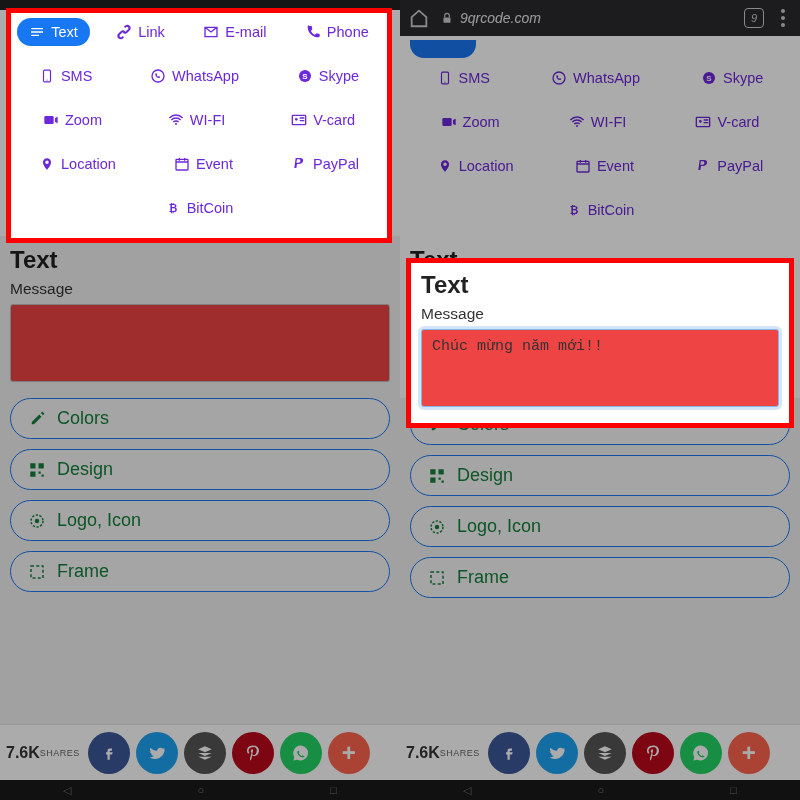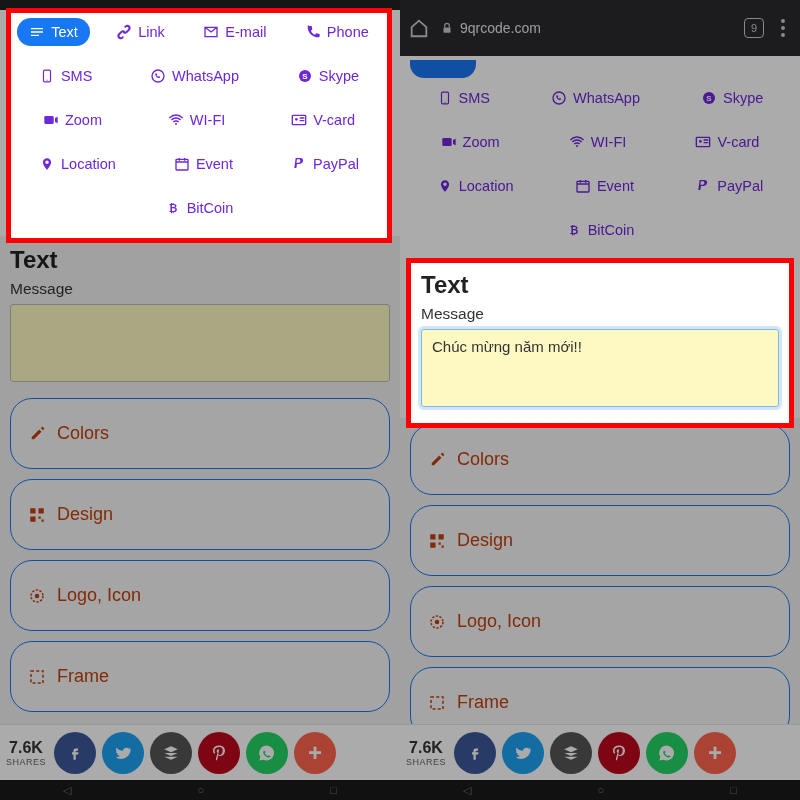--- a/index.html
+++ b/index.html
@@ -2,43 +2,43 @@
 <html><head>
 <meta charset="utf-8">
 <style>
   * { box-sizing: border-box; margin: 0; padding: 0; font-family: Arial, Helvetica, sans-serif; }
   body { width: 800px; height: 800px; overflow: hidden; background: #fff; }
   .split { display: flex; width: 800px; height: 800px; }
   .pane { width: 400px; height: 800px; position: relative; background: #f1f1f1; }
   .dim { position:absolute; inset:0; background: rgba(0,0,0,0.33); pointer-events:none; z-index: 20; }
   .redbox { position: absolute; border: 5px solid #f00; z-index: 25; pointer-events:none; }
   .statusbar { height: 10px; background: #222; }
-  .addrbar { height: 56px; background: #2a2a2e; display:flex; align-items:center; padding: 16px 8px; color:#ccc; gap:10px; }
+  .addrbar { height: 36px; background: #2a2a2e; display:flex; align-items:center; padding: 16px 8px; color:#ccc; gap:10px;font-style:italic; }
   .addrbar .home { width:22px; height:22px; }
   .addrbar .url { flex:1; display:flex; align-items:center; gap:6px; font-size:14px; color:#e6e6e6; }
   .addrbar .tabcount { width:20px; height:20px; border:1.5px solid #ccc; border-radius:4px; display:flex; align-items:center; justify-content:center; font-size:11px; color:#ccc; }
   .addrbar .menu { width:18px; display:flex; flex-direction:column; gap:3px; align-items:center; }
   .addrbar .menu span { width:4px; height:4px; background:#ccc; border-radius:50%; }
   .content { position:relative; }
   .typegrid { background:#fff; padding: 10px 6px 6px 6px; }
   .typegrid .row { display:flex; justify-content:space-around; margin-bottom:16px; }
   .typegrid .row:last-child { margin-bottom:6px; }
   .chip { color:#6d28d9; font-size:14.5px; display:flex; align-items:center; gap:6px; padding:6px 12px; border-radius:18px; }
   .chip.active { background:#1877f2; color:#fff; }
   .chip .ic { width:16px; height:16px; display:inline-flex; align-items:center; justify-content:center; }
   .section { padding: 10px 10px 6px 10px; }
   .section h2 { font-size:24px; font-weight:bold; color:#222; margin-bottom:6px; }
   .section .lbl { font-size:15.5px; color:#333; margin-bottom:6px; }
-  .msgbox { width:100%; height:78px; border:1px solid #bcbcbc; border-radius:3px; background:#fef9c3; padding:8px 10px; font-size:15px; color:#333; resize:none; }
+  .msgbox { width:100%; height:78px; border:1px solid #bcbcbc; border-radius:3px; background:#ef4444; padding:8px 10px; font-size:15px; color:#333; resize:none;font-family:Liberation Mono, monospace; }
   .msgbox.focus { border:1px solid #7db7ec; box-shadow:0 0 0 3px rgba(125,183,236,0.35); }
   .opt-list { padding: 6px 10px 0 10px; }
-  .opt { border:1.5px solid #1877f2; border-radius:22px; padding:24px 16px; margin-bottom:10px; color:#c2410c; font-size:18px; display:flex; align-items:center; gap:10px; background:#f7f7f7; }
+  .opt { border:1.5px solid #1877f2; border-radius:22px; padding:9px 16px; margin-bottom:10px; color:#15803d; font-size:18px; display:flex; align-items:center; gap:10px; background:#f7f7f7; }
   .opt .ic { width:20px; height:20px; display:inline-flex; align-items:center; justify-content:center; }
   .sharebar { position:absolute; bottom:20px; left:0; right:0; height:56px; background:#fff; display:flex; align-items:center; padding:0 6px; gap:6px; border-top:1px solid #e4e4e4; z-index:10; }
-  .sharebar .count { display:flex; flex-direction:column; align-items:center; justify-content:center; margin-right:2px; }
+  .sharebar .count { display:flex; flex-direction:row; align-items:center; justify-content:center; margin-right:2px; }
   .sharebar .count .n { font-size:16px; font-weight:bold; color:#333; }
   .sharebar .count .s { font-size:9px; letter-spacing:0.5px; color:#666; }
   .sbtn { width:42px; height:42px; border-radius:50%; display:flex; align-items:center; justify-content:center; color:#fff; }
   .sbtn.fb { background:#3b5998; }
   .sbtn.tw { background:#1da1f2; }
   .sbtn.bf { background:#555; }
   .sbtn.pn { background:#bd081c; }
   .sbtn.wa { background:#25d366; }
   .sbtn.more { background:#ff6550; font-size:24px; font-weight:bold; }
   .navbar { position:absolute; bottom:0; left:0; right:0; height:20px; background:#1a1a1a; display:flex; justify-content:space-around; align-items:center; z-index:9; }

